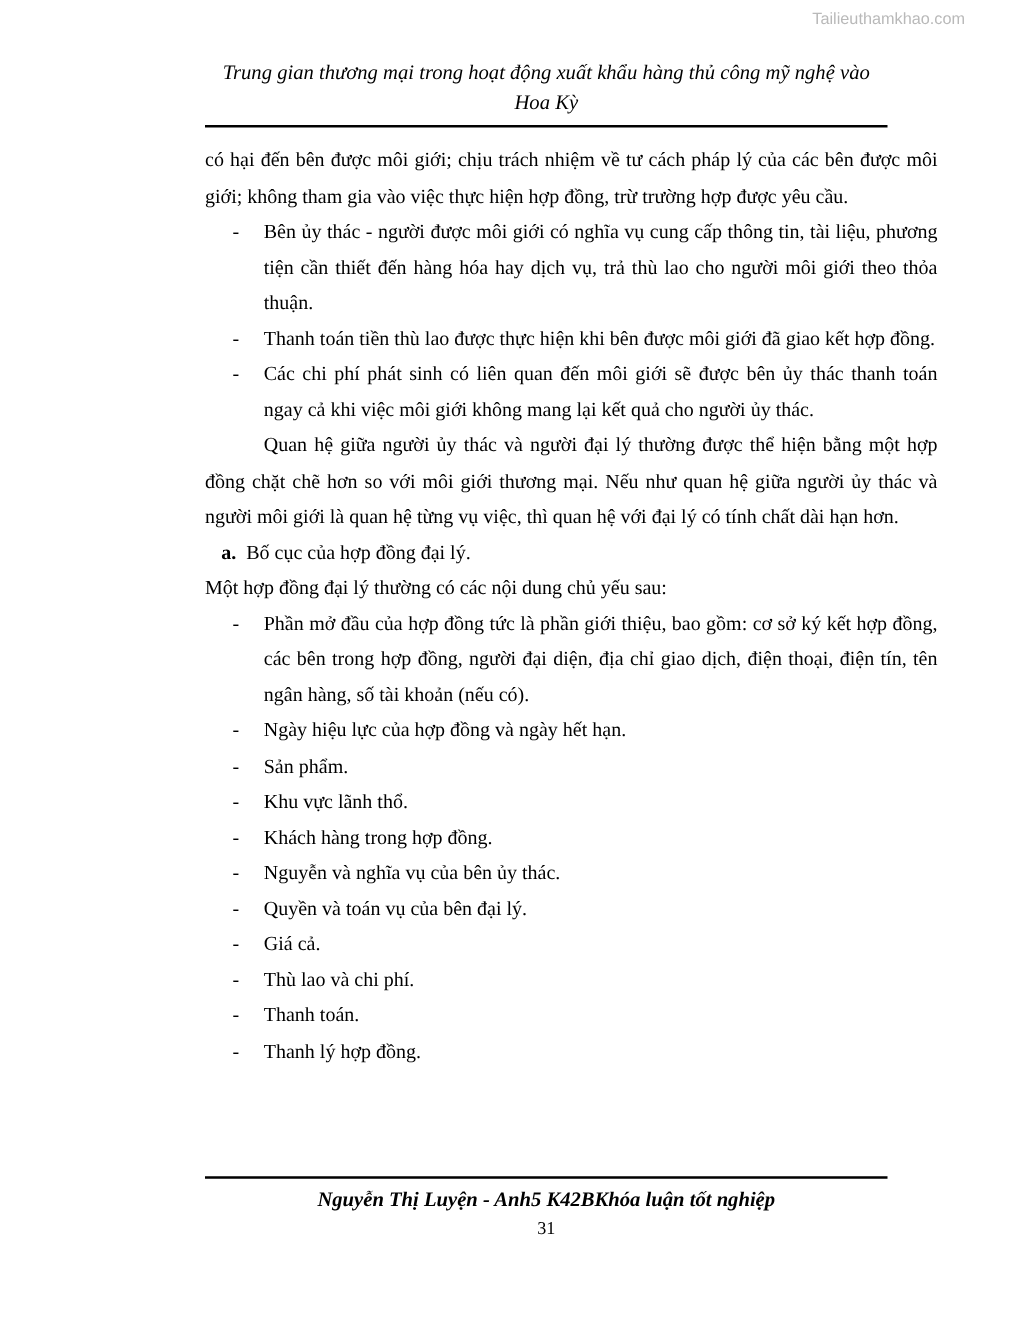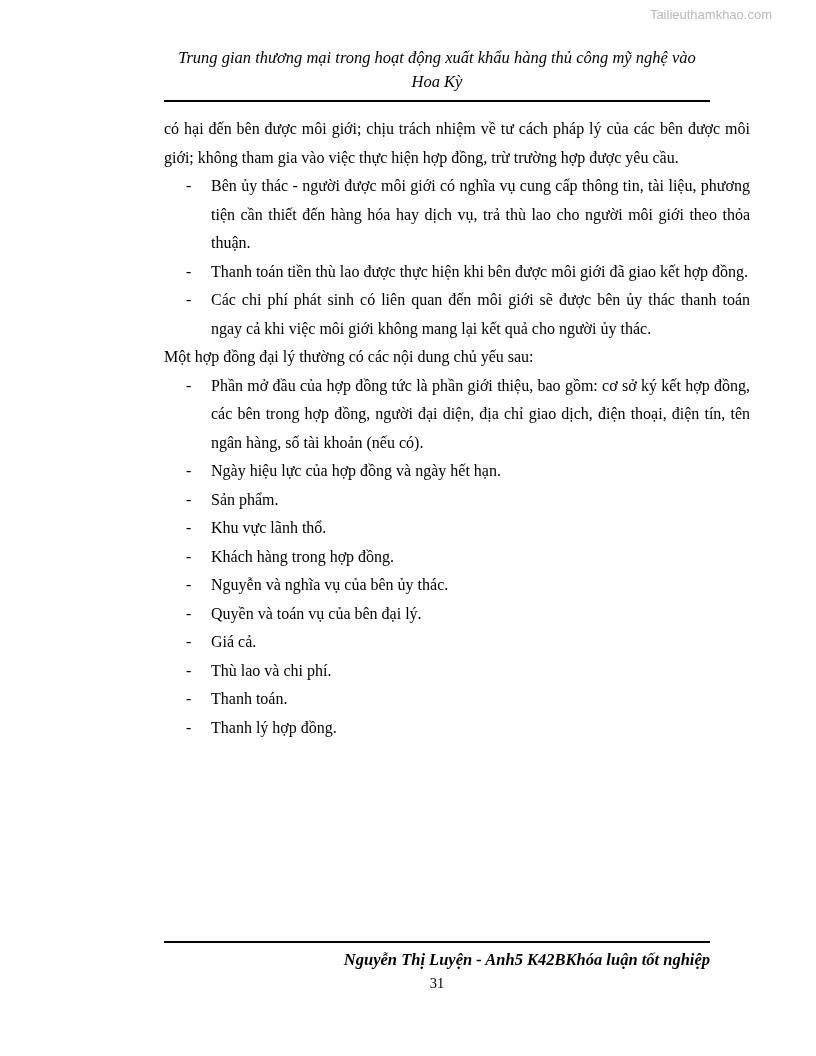--- a/index.html
+++ b/index.html
@@ -83,21 +83,21 @@
     left: 132px;
     right: 74px;
   }
   .footer-rule {
     border: none;
     border-top: 2.5px solid #000000;
     margin: 0;
   }
   .footer-row {
     display: flex;
-    justify-content: flex-end;
+    justify-content: center;
     font-weight: bold;
     font-style: italic;
     font-size: 16.5px;
     padding-top: 7px;
   }
   .page-num {
     text-align: center;
     font-size: 14.5px;
     margin-top: 5px;
   }
@@ -129,21 +129,25 @@
     <div class="dash-item">
       <span class="dash">-</span>
       <span class="dtext">Thanh toán tiền thù lao được thực hiện khi bên được môi giới đã giao kết hợp đồng.</span>
     </div>
     <div class="dash-item">
       <span class="dash">-</span>
       <span class="dtext">Các chi phí phát sinh có liên quan đến môi giới sẽ được bên ủy thác thanh toán ngay cả khi việc môi giới không mang lại kết quả cho người ủy thác.</span>
     </div>
 
 
-
+    <p class="indent-para">Quan hệ giữa người ủy thác và người đại lý thường được thể hiện bằng một hợp đồng chặt chẽ hơn so với môi giới thương mại. Nếu như quan hệ giữa người ủy thác và người môi giới là quan hệ từng vụ việc, thì quan hệ với đại lý có tính chất dài hạn hơn.</p>
+
+    <div class="item-a">
+      <span class="a-label">a.</span><span>Bố cục của hợp đồng đại lý.</span>
+    </div>
 
     <p class="lead-in">Một hợp đồng đại lý thường có các nội dung chủ yếu sau:</p>
 
     <div class="dash-item">
       <span class="dash">-</span>
       <span class="dtext">Phần mở đầu của hợp đồng tức là phần giới thiệu, bao gồm: cơ sở ký kết hợp đồng, các bên trong hợp đồng, người đại diện, địa chỉ giao dịch, điện thoại, điện tín, tên ngân hàng, số tài khoản (nếu có).</span>
     </div>
     <div class="dash-item">
       <span class="dash">-</span>
       <span class="dtext">Ngày hiệu lực của hợp đồng và ngày hết hạn.</span>

